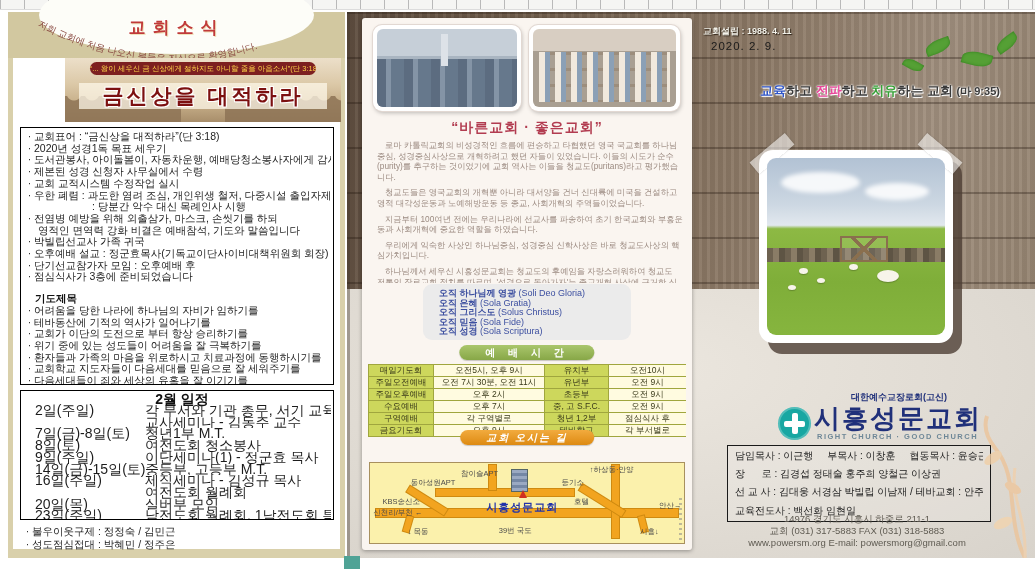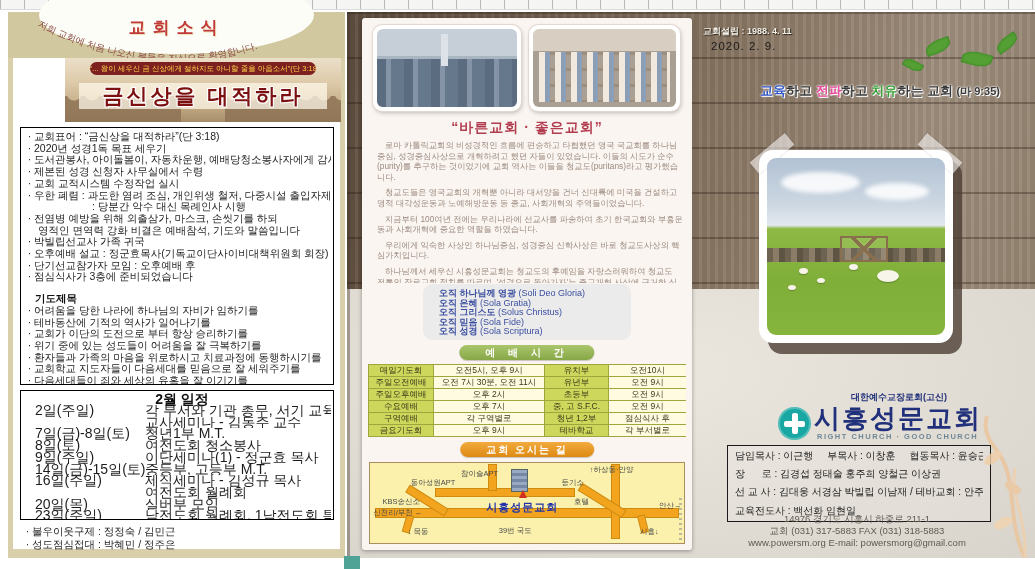--- a/index.html
+++ b/index.html
@@ -82,21 +82,21 @@
     font-size:14px;font-weight:bold;color:#b23c50;letter-spacing:1px;}
   .paras{position:absolute;left:15px;right:9px;top:122px;height:143px;overflow:hidden;}
   .paras p{margin:0 0 5px 0;font-size:8.3px;line-height:10.6px;color:#9b8a80;text-indent:8px;}
   .solas{position:absolute;left:50%;top:266px;transform:translateX(-50%);width:208px;height:56px;
     background:#ebebeb;border-radius:9px;padding:5px 0 4px 16px;box-sizing:border-box;}
   .sola{font-size:9px;line-height:9.5px;color:#3c4fa0;white-space:nowrap;}
   .sola .ko{font-weight:bold;}
   .pill{position:absolute;left:50%;transform:translateX(-50%);height:15px;line-height:15px;border-radius:9px;
     color:#fff;font-weight:bold;font-size:10px;padding:0 26px;white-space:nowrap;}
   .pill-green{top:327px;letter-spacing:5px;background:linear-gradient(#aac66c,#87a747);box-shadow:0 1px 1px rgba(0,0,0,.2);}
-  .pill-orange{top:424px;letter-spacing:2px;background:linear-gradient(#f2ab3e,#dd8a12);box-shadow:0 1px 1px rgba(0,0,0,.2);}
+  .pill-orange{top:412px;letter-spacing:2px;background:linear-gradient(#f2ab3e,#dd8a12);box-shadow:0 1px 1px rgba(0,0,0,.2);font-style:italic;}
   .wtable{position:absolute;left:6px;top:346px;width:318px;background:#a0a63e;padding:1px;box-sizing:border-box;
     display:flex;flex-direction:column;gap:1px;}
   .wrow{display:grid;grid-template-columns:64px 110px 63px 77px;gap:1px;}
   .wrow span{font-size:8.5px;line-height:11px;text-align:center;white-space:nowrap;overflow:hidden;color:#3a3a1a;}
   .wrow .wl{background:#cdd75c;font-weight:normal;}
   .wrow .wv{background:#fffbe0;}
   .map{position:absolute;left:7px;top:444px;width:316px;height:82px;background:#fbf1ac;
     border:1px solid #a8905e;box-sizing:border-box;overflow:hidden;}
   .road{position:absolute;background:#f2a41f;box-shadow:0 0 0 1px #cf8a10;}
   .maplabel{position:absolute;font-size:7.5px;color:#4a4a4a;white-space:nowrap;transform:translate(0,0);}

